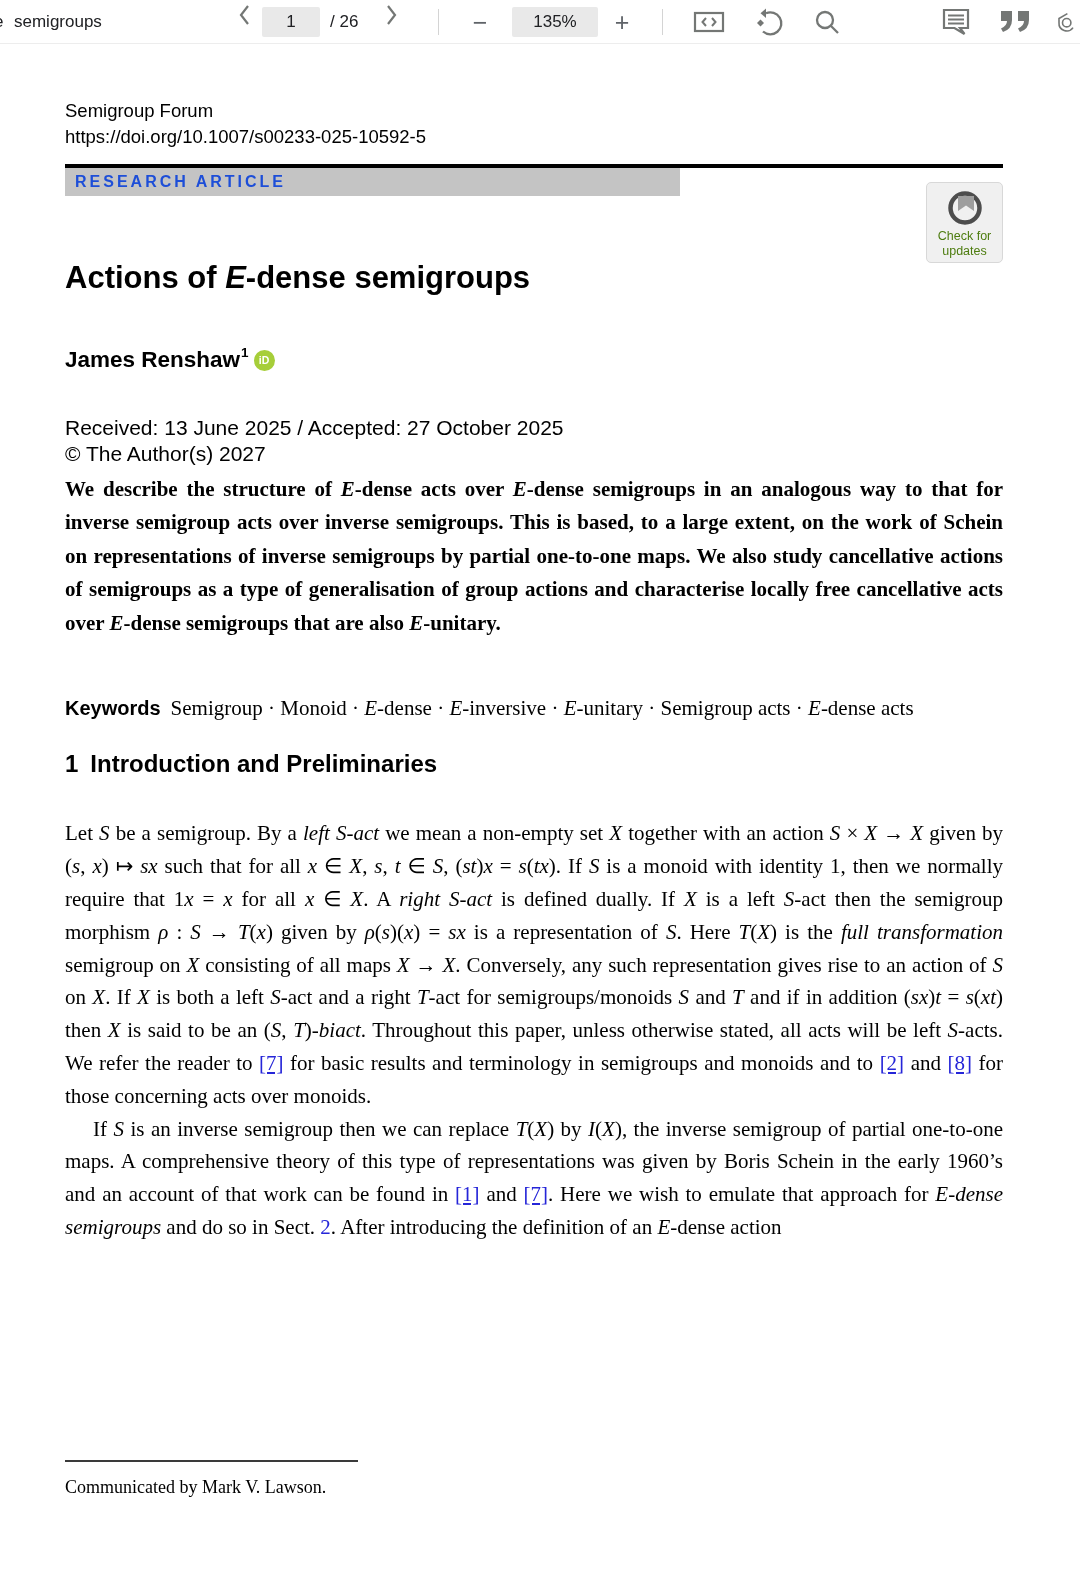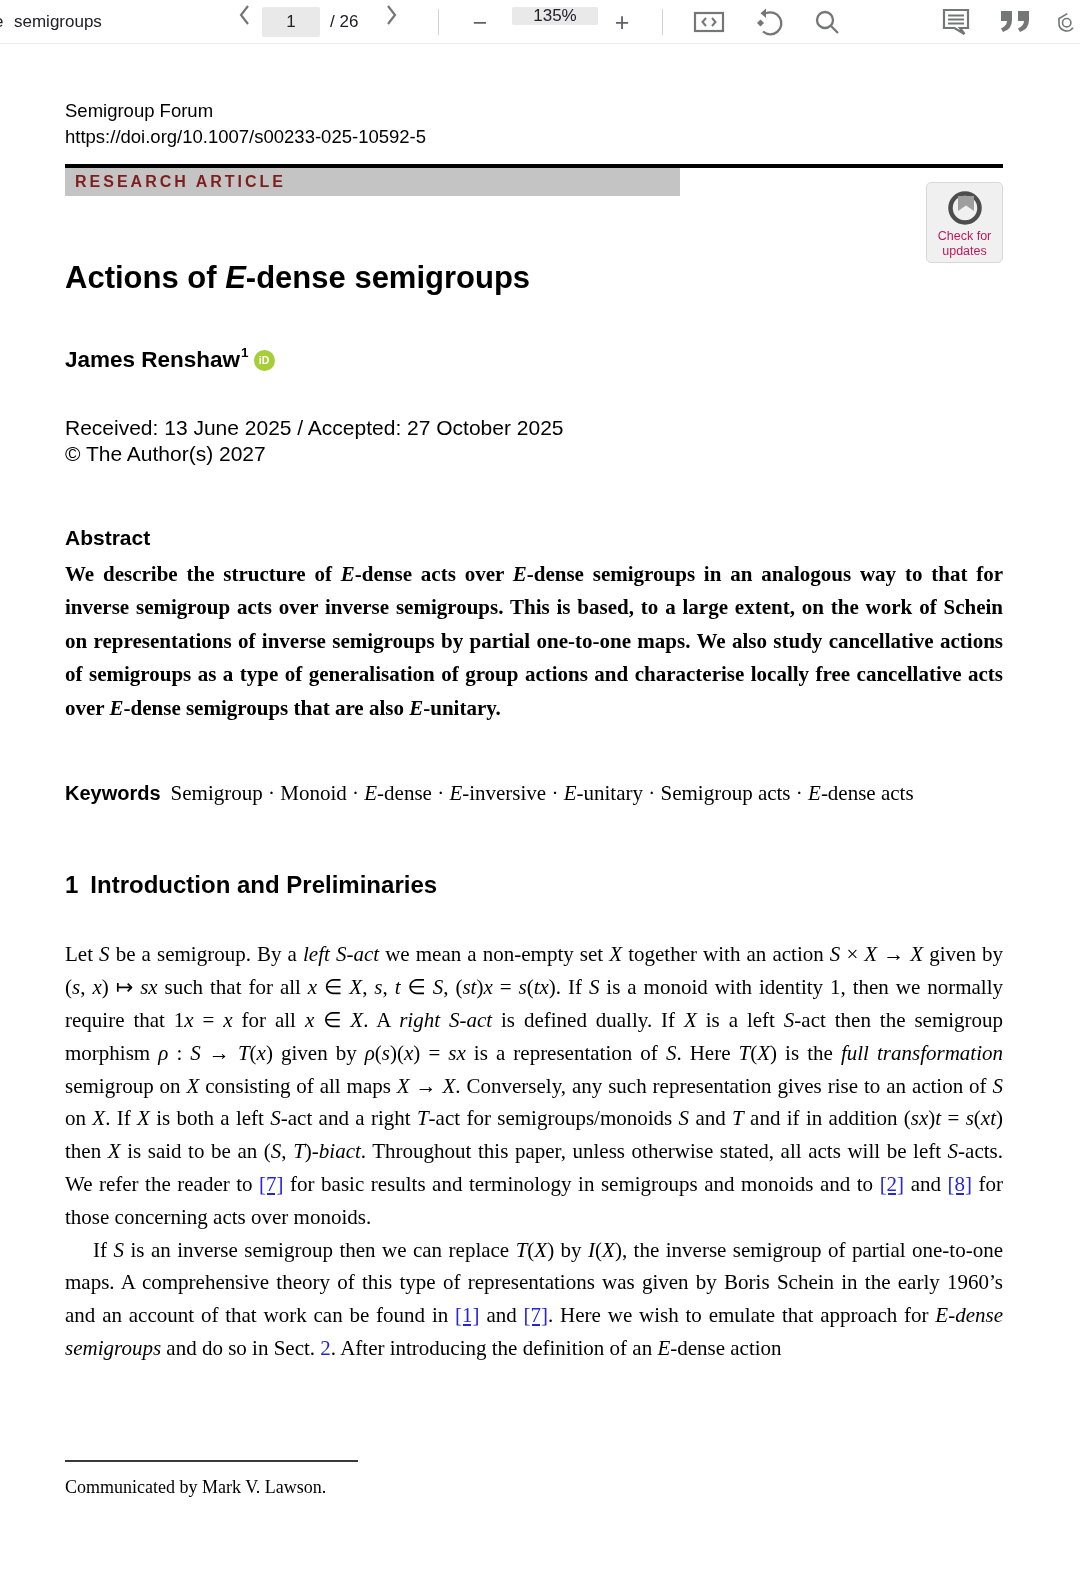--- a/index.html
+++ b/index.html
@@ -18,44 +18,44 @@
             display:flex; align-items:center; justify-content:center; }
   .chev { width:26px; height:30px; }
   .page-box { left:262px; }
   .page-input { width:58px; height:30px; background:#e9e9e9; border:none;
                 border-radius:2px; text-align:center; font-size:17px;
                 color:#202124; font-family:"Liberation Sans",sans-serif; }
   .page-total { left:330px; font-size:17px; color:#202124; }
   .vdiv { width:1px; height:26px; background:#d4d4d4; top:9px; position:absolute; }
   .pm { font-size:25px; color:#5f6368; font-family:"Liberation Sans",sans-serif;
         line-height:1; }
-  .zoom-box { left:512px; width:86px; height:18px; background:#e9e9e9;
+  .zoom-box { left:512px; width:86px; height:30px; background:#e9e9e9;
               border-radius:2px; justify-content:center; top:7px;
               font-size:17px; color:#202124; position:absolute; display:flex;
               align-items:center; }
   .icon-svg { display:block; }
 
   
   .page { position:relative; width:1080px; height:1532px;
           padding:54px 77px 0 65px; background:#fff;
           font-family:"Liberation Serif", serif; color:#000; }
   .journal, .doi { font-family:"Liberation Sans",sans-serif; font-size:18.5px;
                    line-height:26px; color:#000; }
   .rule-black { margin-top:14px; height:4px; background:#000; width:938px; }
   .banner-row { position:relative; margin-top:0; height:28px; margin-top:0; }
   .banner { margin-top:0; width:615px; height:28px; background:#c4c4c4;
             display:flex; align-items:center; padding-left:10px;
             font-family:"Liberation Sans",sans-serif; font-weight:bold;
-            font-size:16px; letter-spacing:3px; color:#7f1d1d; }
+            font-size:16px; letter-spacing:3px; color:#1d4ed8; }
   .check-badge { position:absolute; right:0; top:14px; width:77px; height:81px;
                  background:#f0f0f0; border:1px solid #d8d8d8; border-radius:5px;
                  display:flex; flex-direction:column; align-items:center;
                  padding-top:6px; cursor:pointer; }
   .check-badge .txt { font-family:"Liberation Sans",sans-serif; font-size:12.5px;
-                      line-height:15px; color:#be185d; text-align:center; }
+                      line-height:15px; color:#4d7c0f; text-align:center; }
 
   .title { margin-top:63px; font-family:"Liberation Sans",sans-serif;
            font-weight:bold; font-size:31px; line-height:38px; color:#000; }
   .author-line { margin-top:48px; height:30px; display:flex; align-items:center;
                  font-family:"Liberation Sans",sans-serif; font-weight:bold;
                  font-size:22.5px; color:#000; }
   .author-sup { font-size:13.5px; vertical-align:super; position:relative; top:-8px;
                 margin-left:1px; font-weight:bold; }
   .orcid { width:21px; height:21px; border-radius:50%; background:#a6ce39;
            color:#fff; font-size:10.5px; font-weight:bold; display:inline-flex;
@@ -65,21 +65,21 @@
            font-size:21px; line-height:26px; color:#000; }
 
   .abs-heading { margin-top:57px; font-family:"Liberation Sans",sans-serif;
                  font-weight:bold; font-size:21px; line-height:28px; }
   .abs-text { margin-top:6px; font-size:21px; line-height:33.4px;
               text-align:justify; width:938px;font-weight:bold; }
   .keywords { margin-top:52px; font-size:21px; line-height:33.4px;
               text-align:justify; width:938px; }
   .kw-label { font-family:"Liberation Sans",sans-serif; font-weight:bold;
               font-size:20px; margin-right:10px; }
-  .sec-heading { margin-top:60px; font-family:"Liberation Sans",sans-serif;
+  .sec-heading { margin-top:24px; font-family:"Liberation Sans",sans-serif;
                  font-weight:bold; font-size:24px; line-height:30px; }
   .sec-num { margin-right:12px; }
   .bodytext { margin-top:38px; font-size:21px; line-height:32.8px;
               text-align:justify; width:938px; max-height:526px; overflow:hidden; }
   .bodytext p.indent { text-indent:28px; }
   .scr { font-style:italic; }
   .ref  { color:#2525d8; text-decoration:underline; cursor:pointer; }
   .refn { color:#2525d8; cursor:pointer; }
 
   .footnote { position:absolute; left:65px; top:1416px; width:940px; }
@@ -197,21 +197,20 @@
     <span>James Renshaw</span>
       <span class="author-sup">1</span>
     <span class="orcid">iD</span>
   </div>
 
   <div class="dates">
     <div>Received: 13 June 2025 / Accepted: 27 October 2025</div>
     <div>© The Author(s) 2027</div>
   </div>
 
-  <div class="abs-heading">Abstract</div>
   <div class="abs-text">We describe the structure of <i>E</i>-dense acts over <i>E</i>-dense semigroups in an analogous way to that for inverse semigroup acts over inverse semigroups. This is based, to a large extent, on the work of Schein on representations of inverse semigroups by partial one-to-one maps. We also study cancellative actions of semigroups as a type of generalisation of group actions and characterise locally free cancellative acts over <i>E</i>-dense semigroups that are also <i>E</i>-unitary.</div>
 
   <div class="keywords">
     <span class="kw-label">Keywords</span><span>Semigroup · Monoid · <i>E</i>-dense · <i>E</i>-inversive · <i>E</i>-unitary · Semigroup acts · <i>E</i>-dense acts</span>
   </div>
 
   <div class="sec-heading">
     <span class="sec-num">1</span><span>Introduction and Preliminaries</span>
   </div>
 

